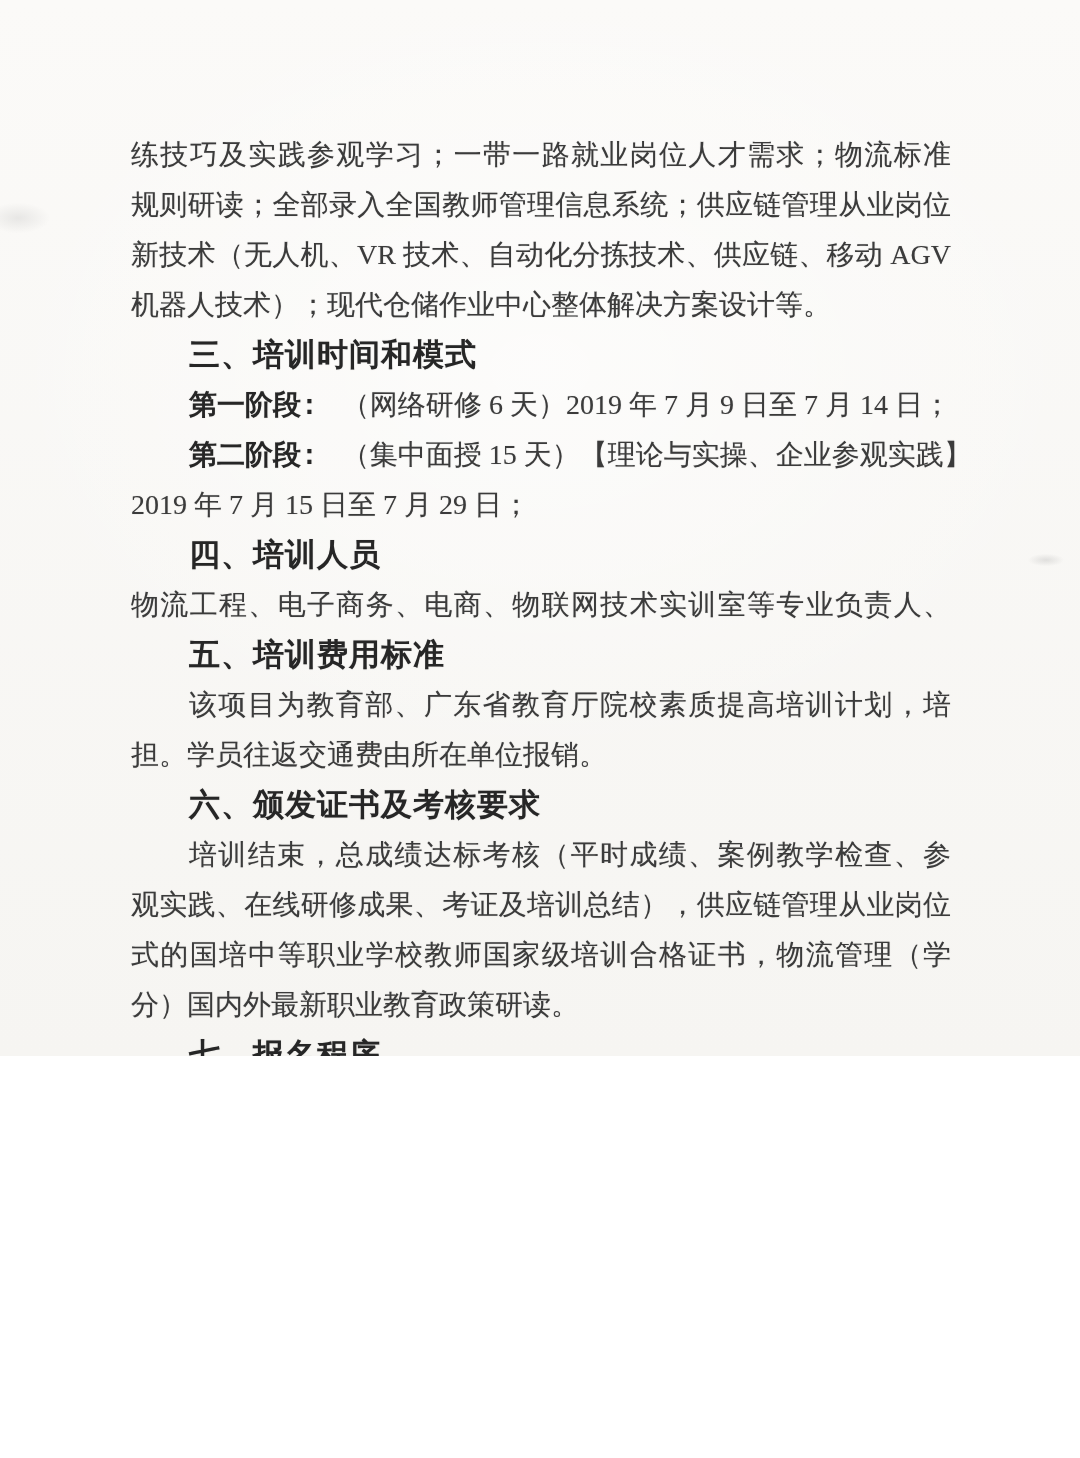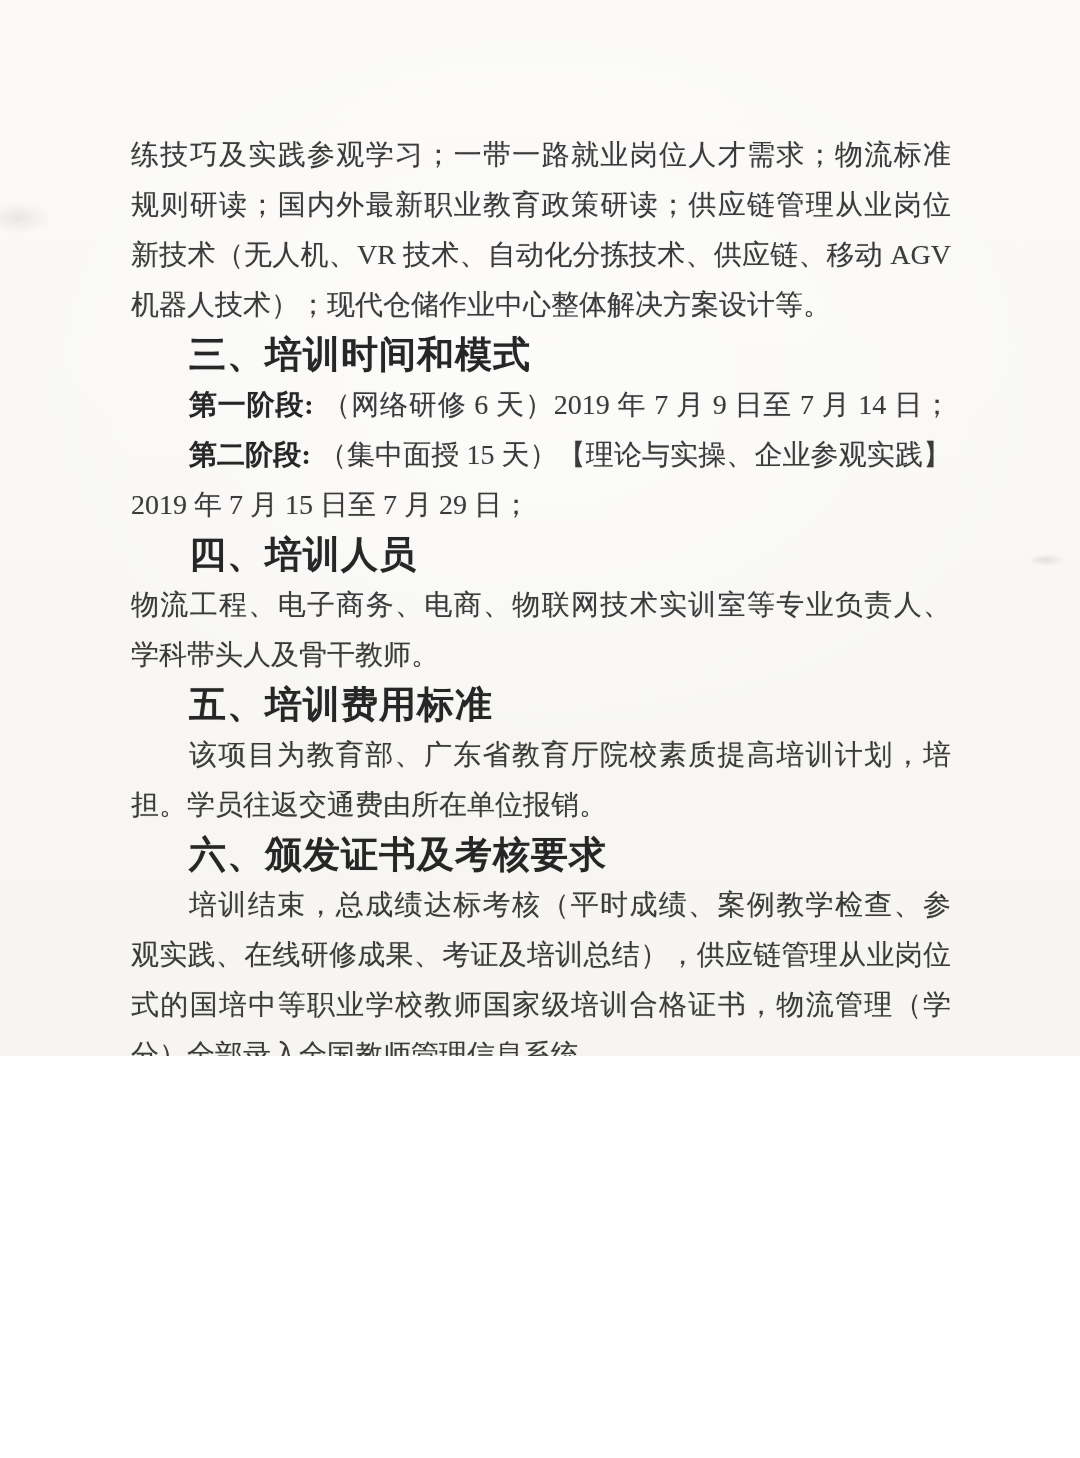--- a/index.html
+++ b/index.html
@@ -32,76 +32,75 @@
     text-shadow: 0 0 1px rgba(70,70,70,0.35);
   }
   .fill {
     text-align: justify;
     text-align-last: justify;
   }
   .indent { padding-left: 58px; }
   .heading {
     font-family: "Liberation Sans", "DejaVu Sans", sans-serif;
     font-weight: 700;
-    font-size: 37px;
+    font-size: 31px;
     color: #262626;
     letter-spacing: 1px;
   }
   .lead {
-    font-family: Liberation Serif, serif;
+    font-family: Liberation Mono, monospace;
     font-weight: 700;
     color: #262626;
-    margin-right: 8px;
+    margin-right: 24px;
   }
   .pagenum {
     position: absolute;
     left: 128px;
     top: 1362px;
     height: 50px;
     line-height: 50px;
     font-size: 27px;
     letter-spacing: 5px;
     color: #474747;
     text-shadow: 0 0 1px rgba(70,70,70,0.3);
   }
 </style>
 </head>
 <body>
 
 <div class="page">
   <div class="content">
     <div class="line fill">练技巧及实践参观学习；一带一路就业岗位人才需求；物流标准</div>
-    <div class="line fill">规则研读；国内外最新职业教育政策研读；供应链管理从业岗位</div>
+    <div class="line fill">规则研读；全部录入全国教师管理信息系统；供应链管理从业岗位</div>
     <div class="line fill">新技术（无人机、VR 技术、自动化分拣技术、供应链、移动 AGV</div>
     <div class="line">机器人技术）；现代仓储作业中心整体解决方案设计等。</div>
 
     <div class="line heading indent">三、培训时间和模式</div>
 
     <div class="line fill indent">
       <span class="lead">第一阶段:</span><span>（网络研修 6 天）2019 年 7 月 9 日至 7 月 14 日；</span>
     </div>
     <div class="line fill indent">
       <span class="lead">第二阶段:</span><span>（集中面授 15 天）【理论与实操、企业参观实践】</span>
     </div>
     <div class="line">2019 年 7 月 15 日至 7 月 29 日；</div>
 
     <div class="line heading indent">四、培训人员</div>
 
     <div class="line fill">物流工程、电子商务、电商、物联网技术实训室等专业负责人、</div>
-    <div class="line">学科带头人及骨干教师。</div>
 
     <div class="line heading indent">五、培训费用标准</div>
 
     <div class="line fill indent">该项目为教育部、广东省教育厅院校素质提高培训计划，培</div>
     <div class="line">担。学员往返交通费由所在单位报销。</div>
 
     <div class="line heading indent">六、颁发证书及考核要求</div>
 
     <div class="line fill indent">培训结束，总成绩达标考核（平时成绩、案例教学检查、参</div>
     <div class="line fill">观实践、在线研修成果、考证及培训总结），供应链管理从业岗位</div>
     <div class="line fill">式的国培中等职业学校教师国家级培训合格证书，物流管理（学</div>
-    <div class="line">分）全部录入全国教师管理信息系统。</div>
+    <div class="line">分）国内外最新职业教育政策研读。</div>
 
     <div class="line heading indent">七、报名程序</div>
   </div>
 
   <div class="pagenum">- 2 -</div>
 </div>
 
 </body></html>

